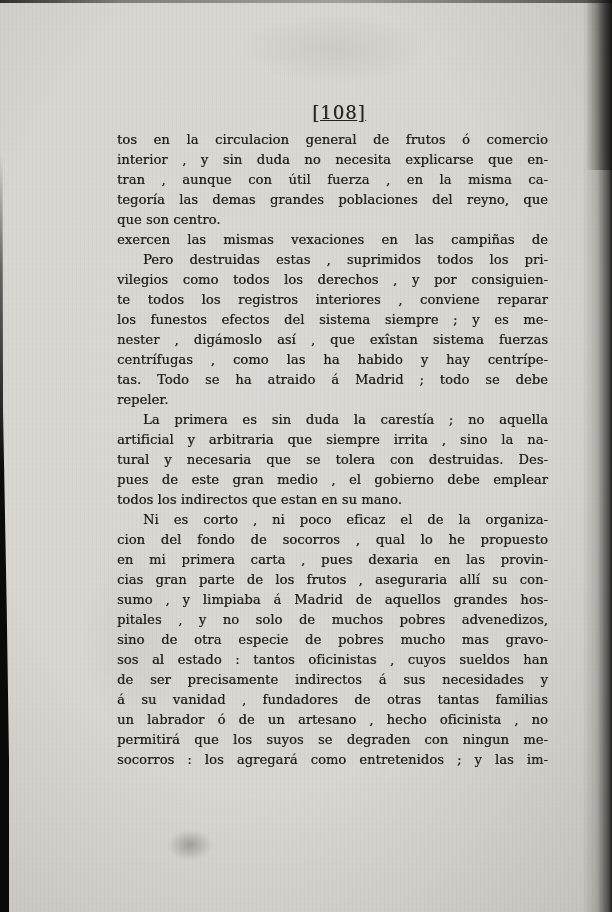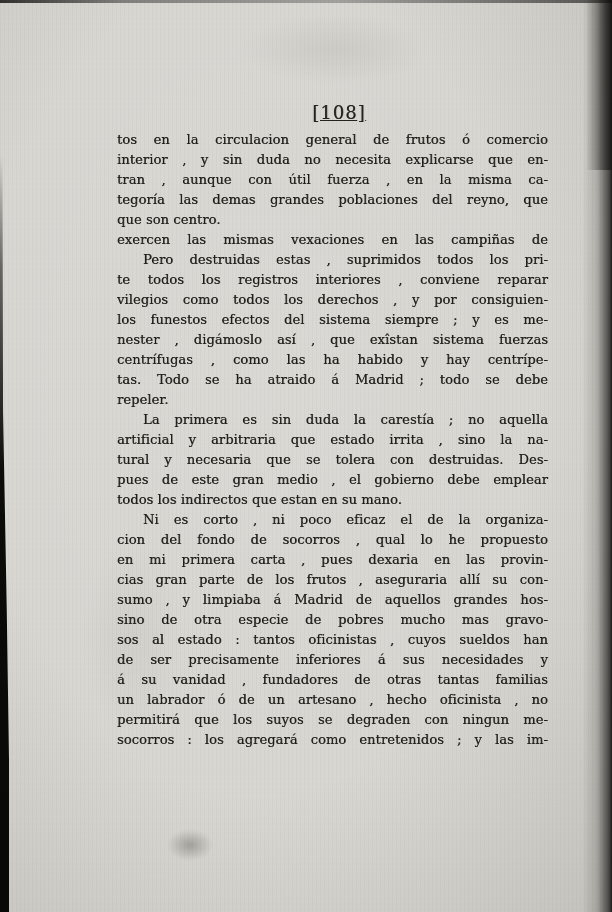--- a/index.html
+++ b/index.html
@@ -102,46 +102,47 @@
       <div class="line first">tos en la circulacion general de frutos ó comercio</div>
       <div class="line">interior , y sin duda no necesita explicarse que en-</div>
       <div class="line">tran , aunque con útil fuerza , en la misma ca-</div>
       <div class="line">tegoría las demas grandes poblaciones del reyno, que</div>
       <div class="line last">que son centro.</div>
       <div class="line">exercen las mismas vexaciones en las campiñas de</div>
     </div>
 
     <div class="para ind">
       <div class="line first">Pero destruidas estas , suprimidos todos los pri-</div>
+      <div class="line">vilegios como todos los derechos , y por consiguien-</div>
       <div class="line">te todos los registros interiores , conviene reparar</div>
-      <div class="line">vilegios como todos los derechos , y por consiguien-</div>
       <div class="line">los funestos efectos del sistema siempre ; y es me-</div>
       <div class="line">nester , digámoslo así , que exîstan sistema fuerzas</div>
       <div class="line">centrífugas , como las ha habido y hay centrípe-</div>
       <div class="line">tas. Todo se ha atraido á Madrid ; todo se debe</div>
       <div class="line last">repeler.</div>
     </div>
 
     <div class="para ind">
       <div class="line first">La primera es sin duda la carestía ; no aquella</div>
-      <div class="line">artificial y arbitraria que estado irrita , sino la na-</div>
+      <div class="line">artificial y arbitraria que siempre irrita , sino la na-</div>
       <div class="line">tural y necesaria que se tolera con destruidas. Des-</div>
       <div class="line">pues de este gran medio , el gobierno debe emplear</div>
       <div class="line last">todos los indirectos que estan en su mano.</div>
     </div>
 
     <div class="para ind">
       <div class="line first">Ni es corto , ni poco eficaz el de la organiza-</div>
       <div class="line">cion del fondo de socorros , qual lo he propuesto</div>
       <div class="line">en mi primera carta , pues dexaria en las provin-</div>
       <div class="line">cias gran parte de los frutos , aseguraria allí su con-</div>
       <div class="line">sumo , y limpiaba á Madrid de aquellos grandes hos-</div>
+      <div class="line">pitales , y no solo de muchos pobres advenedizos,</div>
       <div class="line">sino de otra especie de pobres mucho mas gravo-</div>
       <div class="line">sos al estado : tantos oficinistas , cuyos sueldos han</div>
-      <div class="line">de ser precisamente inferiores á sus necesidades y</div>
+      <div class="line">de ser precisamente indirectos á sus necesidades y</div>
       <div class="line">á su vanidad , fundadores de otras tantas familias</div>
       <div class="line">un labrador ó de un artesano , hecho oficinista , no</div>
       <div class="line">permitirá que los suyos se degraden con ningun me-</div>
       <div class="line">socorros : los agregará como entretenidos ; y las im-</div>
     </div>
 
   </div>
 
   <div class="edge-top"></div>
   <div class="edge-right"></div>

